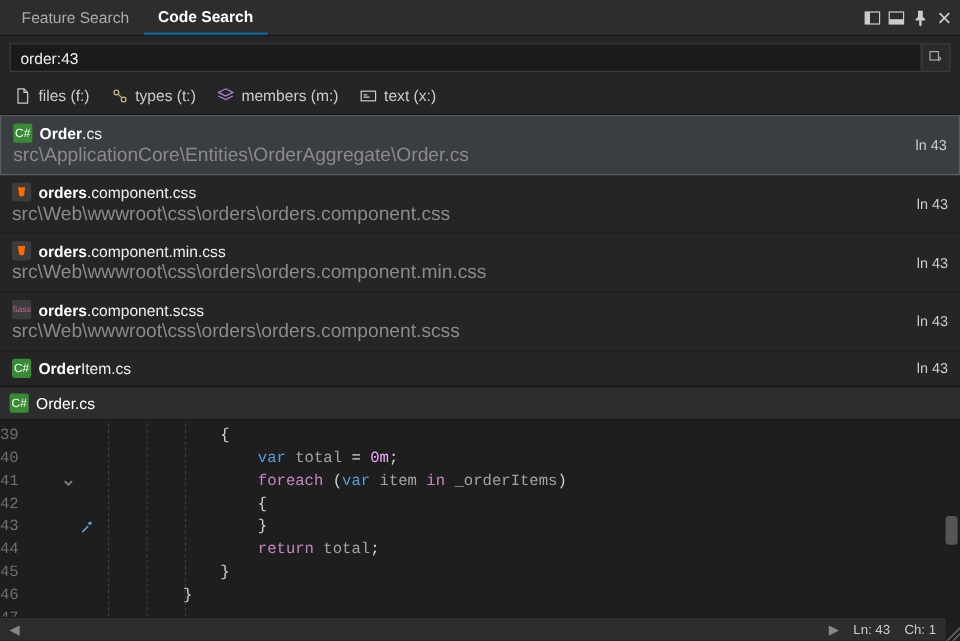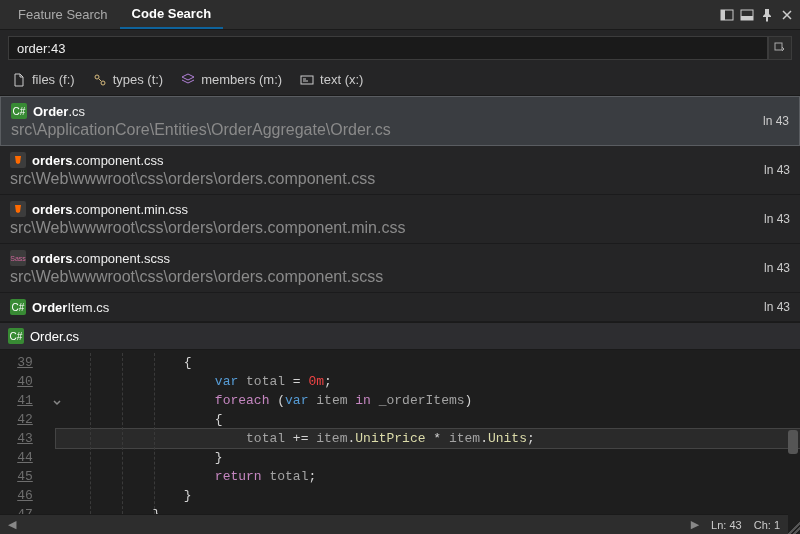--- a/index.html
+++ b/index.html
@@ -148,25 +148,24 @@
 .code-area {
   display: flex;
   background: #1e1e1e;
   font-family: Consolas, "Courier New", monospace;
   font-size: 13px;
   position: relative;
   height: 172px;
 }
 .gutter {
   width: 56px;
-  text-align: center;
+  text-align: left;
   padding: 3px 6px 3px 0;
   color: #6e6e6e;
   user-select: none;
-  text-decoration: underline;
 }
 .gutter .ln { height: 19px; line-height: 19px; position: relative; }
 .gutter .ln .chev {
   position: absolute; right: -12px; top: 4px;
   width: 10px; height: 10px;
   color: #888;
 }
 .gutter .ln .suggest {
   position: absolute; right: -28px; top: 3px;
   color: #569cd6;
@@ -175,21 +174,21 @@
 .code-lines .line { height: 19px; line-height: 19px; white-space: pre; padding-left: 34px; }
 .code-lines .line.hl {
   background: #2a2a2a;
   outline: 1px solid #444;
 }
 .tok-brace { color: #d4d4d4; }
 .tok-kw { color: #569cd6; }
 .tok-ctrl { color: #c586c0; }
 .tok-id { color: #dcdcaa; }
 .tok-var { color: #a3a3a3; }
-.tok-num { color: #ef4444; }
+.tok-num { color: #f0abfc; }
 .tok-op { color: #d4d4d4; }
 
 .indent-guides {
   position: absolute;
   top: 3px; bottom: 3px;
   border-left: 1px dashed #3a3a3a;
 }
 
 .code-scroll-track {
   position: absolute;
@@ -389,21 +388,20 @@
       <div class="ln">47</div>
     </div>
   <div class="code-lines" id="codelines">
     <div class="indent-guides" style="left:34px"></div>
     <div class="indent-guides" style="left:66px"></div>
     <div class="indent-guides" style="left:98px"></div>
   <div class="line">            <span class="tok-brace">{</span></div>
       <div class="line">                <span class="tok-kw">var </span><span class="tok-var">total</span><span class="tok-op"> = </span><span class="tok-num">0m</span><span class="tok-op">;</span></div>
       <div class="line">                <span class="tok-ctrl">foreach </span><span class="tok-op">(</span><span class="tok-kw">var </span><span class="tok-var">item</span><span class="tok-ctrl"> in </span><span class="tok-var">_orderItems</span><span class="tok-op">)</span></div>
       <div class="line">                <span class="tok-brace">{</span></div>
-      <div class="line hl">                    <span class="tok-var">total</span><span class="tok-op"> += </span><span class="tok-var">item</span><span class="tok-op">.</span><span class="tok-id">UnitPrice</span><span class="tok-op"> * </span><span class="tok-var">item</span><span class="tok-op">.</span><span class="tok-id">Units</span><span class="tok-op">;</span></div>
       <div class="line">                <span class="tok-brace">}</span></div>
       <div class="line">                <span class="tok-ctrl">return </span><span class="tok-var">total</span><span class="tok-op">;</span></div>
       <div class="line">            <span class="tok-brace">}</span></div>
       <div class="line">        <span class="tok-brace">}</span></div>
     </div>
   <div class="code-scroll-track">
     <div class="code-scroll-thumb"></div>
   </div>
 </div>
 

